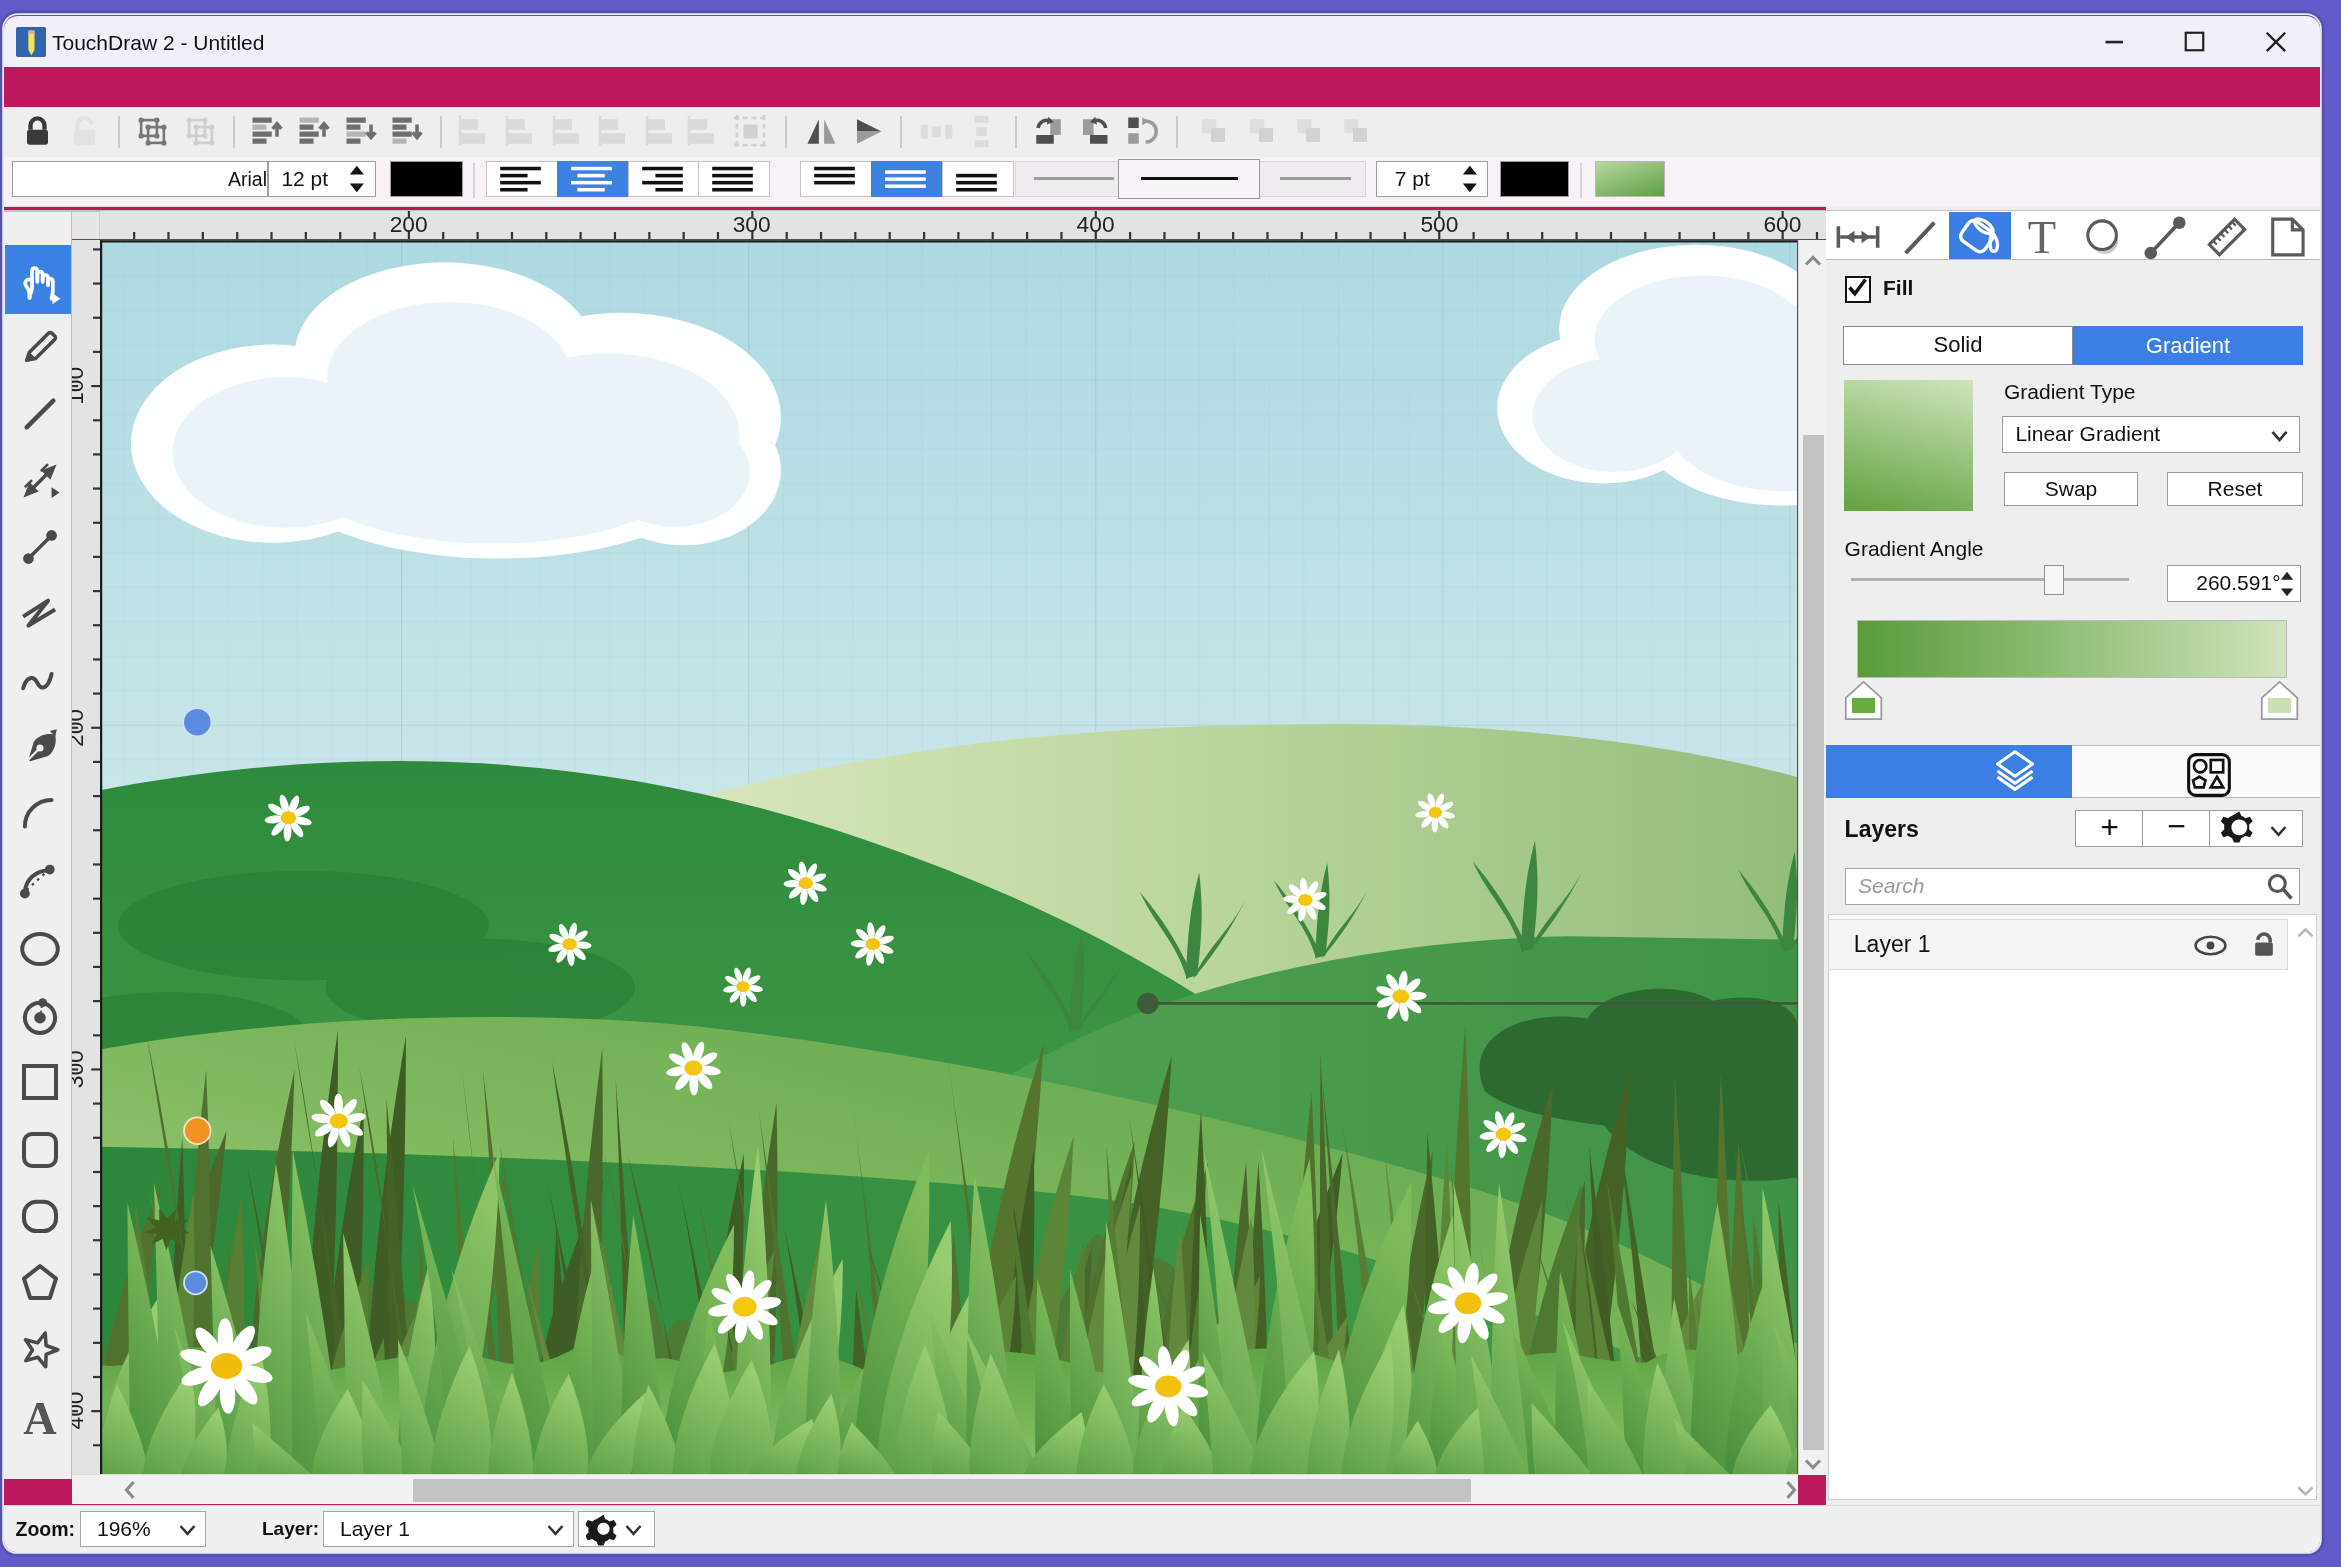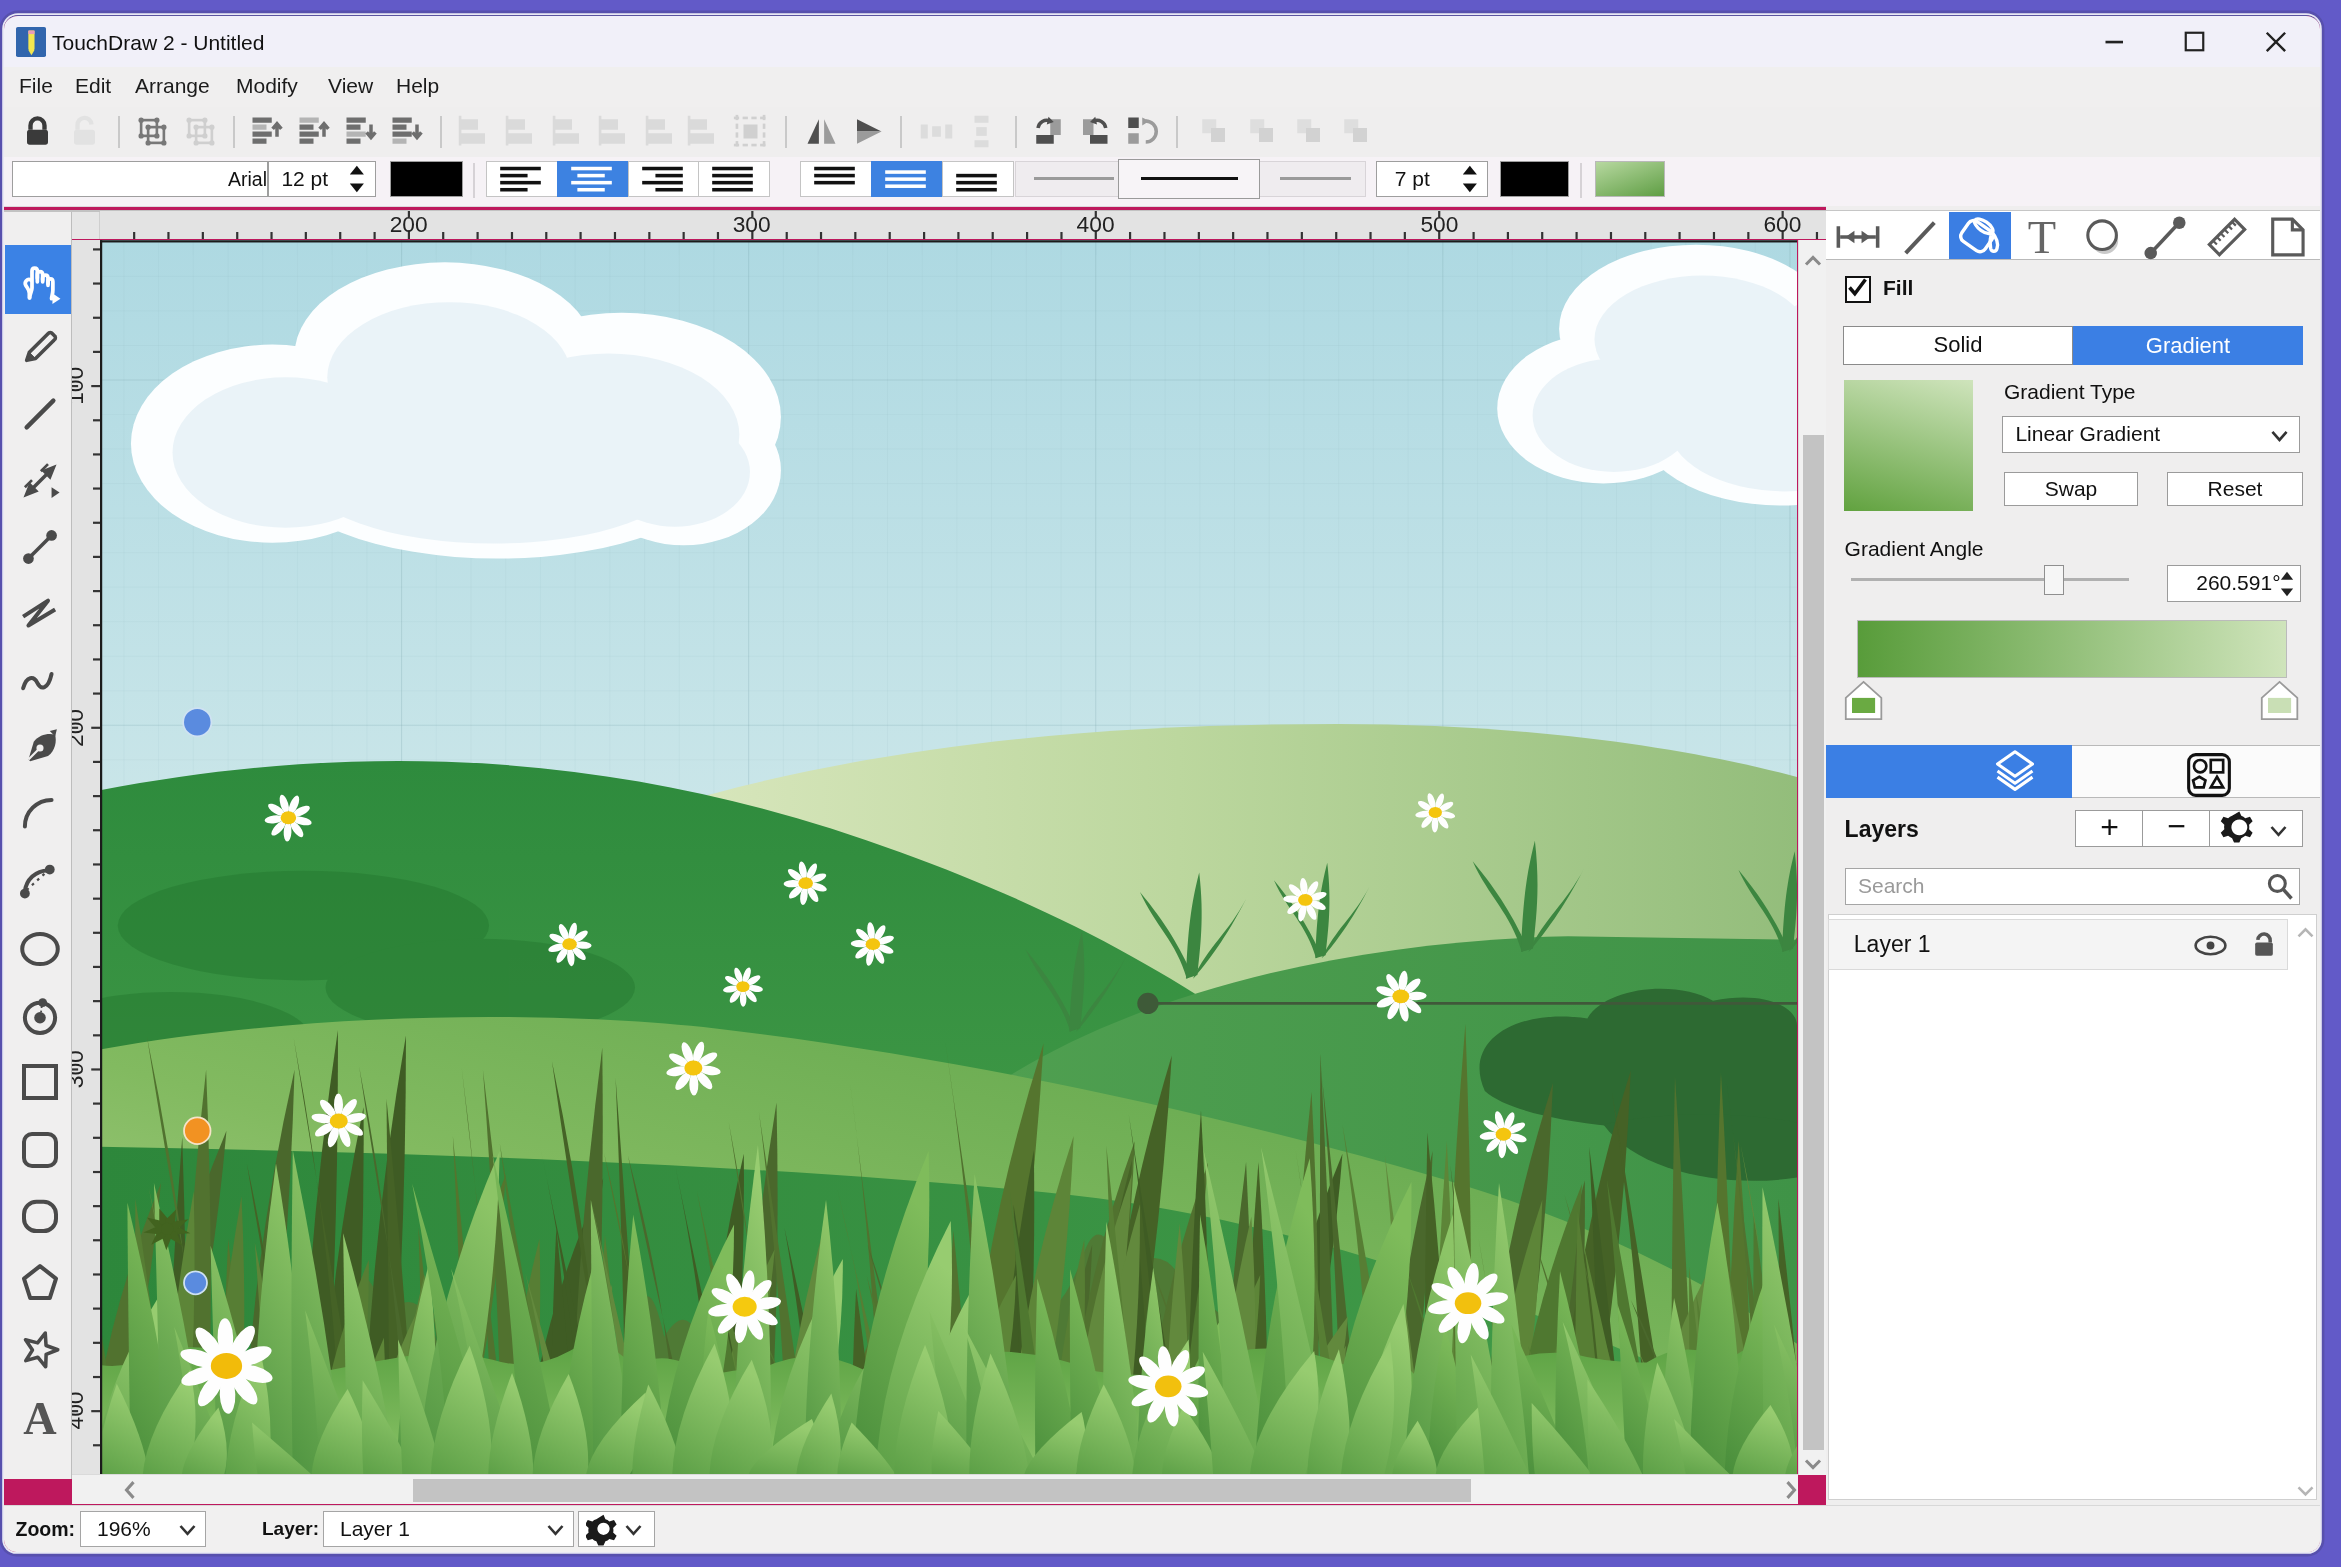--- a/index.html
+++ b/index.html
@@ -40,21 +40,21 @@
 
 #panel{position:absolute;left:1822px;top:190px;width:494px;height:1347px;background:#efeeee}
 #pstrip{position:absolute;left:0;top:4.4px;width:494px;height:50px;background:#fff;border-top:1.8px solid #c6c6c6;border-bottom:1.8px solid #b9b9b9}
 #fillchk{position:absolute;left:18.6px;top:70px;width:26.5px;height:26.5px;background:#fff;border:2.7px solid #111}
 .plabel{position:absolute;font-size:21px;color:#111}
 .pbold{font-weight:bold}
 .pbtn{position:absolute;background:#fff;border:1.8px solid #9b9b9b;font-size:21px;color:#111;text-align:center}
 
 #status{position:absolute;left:0;top:1489px;width:100%;height:49px;background:#f1f0f0;border-top:1.8px solid #d8d8d8}
 .combo{position:absolute;background:#fff;border:1.8px solid #a5a5a5;font-size:21px;color:#111}
-.ital{color:#9a9a9a;}
+.ital{color:#9a9a9a;font-style:italic}
 svg{display:block}
 </style></head>
 <body>
 <div id="win">
 <div id="titlebar"></div>
     <div id="appicon">
       <svg class="abs" style="left:0;top:0" width="30" height="30" viewBox="0 0 34 34">
         <rect x="14" y="4" width="7" height="22" rx="1" fill="#f3e64f"></rect>
         <polygon points="14,26 21,26 17.5,32" fill="#f3e64f"></polygon>
         <rect x="14" y="4" width="7" height="4" fill="#e89cb8"></rect>
@@ -63,28 +63,20 @@
     <div id="title">TouchDraw 2 - Untitled</div>
     <svg class="abs" style="left:2098px;top:8.8px" width="35" height="35" viewBox="0 0 40 40">
       <rect x="4" y="18" width="20" height="3" fill="#222"></rect>
     </svg>
     <svg class="abs" style="left:2173px;top:8px" width="35" height="35" viewBox="0 0 40 40">
       <rect x="10" y="10" width="20" height="20" fill="none" stroke="#222" stroke-width="2.5"></rect>
     </svg>
     <svg class="abs" style="left:2254px;top:8px" width="35" height="35" viewBox="0 0 40 40">
       <path d="M10 10 L31 31 M31 10 L10 31" stroke="#222" stroke-width="2.8"></path>
     </svg>
-    <div id="menubar">
-      <span style="left:15px">File</span>
-      <span style="left:71px">Edit</span>
-      <span style="left:131px">Arrange</span>
-      <span style="left:232px">Modify</span>
-      <span style="left:324px">View</span>
-      <span style="left:392px">Help</span>
-    </div>
     <div id="tb1">
       <svg class="abs" style="left:16px;top:7px" width="35" height="35" viewBox="0 0 40 40">
         <path d="M12 18 v-5 a8 8 0 0 1 16 0 v5" fill="none" stroke="#3a3a3a" stroke-width="5"></path>
         <rect x="8" y="18" width="24" height="17" rx="3" fill="#3a3a3a"></rect>
       </svg>
       <svg class="abs" style="left:63px;top:7px" width="35" height="35" viewBox="0 0 40 40">
         <path d="M12 18 v-5 a8 8 0 0 1 16 -1" fill="none" stroke="#e2e2e2" stroke-width="5"></path>
         <rect x="8" y="18" width="24" height="17" rx="3" fill="#e2e2e2"></rect>
       </svg>
       <div class="tsep" style="left:114px;top:8.8px"></div>

